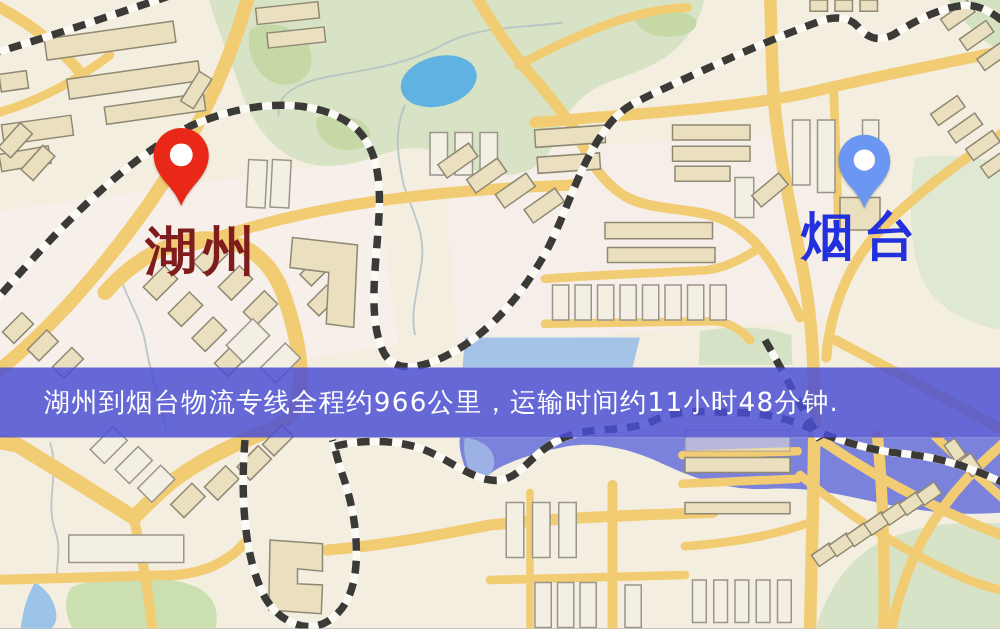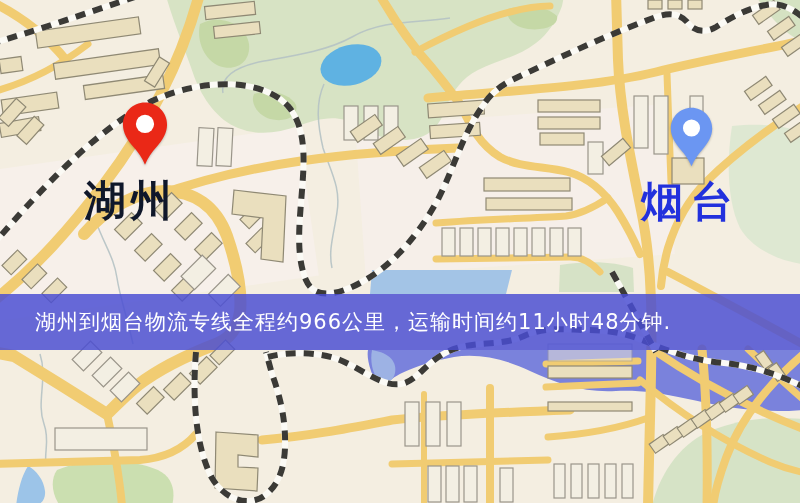--- a/index.html
+++ b/index.html
@@ -10,21 +10,21 @@
   }
   .stage svg.map{position:absolute;left:0;top:0;width:800px;height:503px;display:block;}
   .pin{position:absolute;filter:drop-shadow(0 1px 1px rgba(0,0,0,.25));}
   .pin-origin{left:122px;top:100px;width:46px;height:68px;}
   .pin-dest{left:669px;top:106px;width:45px;height:63px;}
   .city-label{
     position:absolute;font-weight:bold;font-size:42px;line-height:1;
     white-space:nowrap;font-family:"DejaVu Sans","Liberation Sans",sans-serif;
   }
   .label-origin{left:84px;top:180px;letter-spacing:4px;}
-  .label-dest{left:641px;top:181px;letter-spacing:8px;}
+  .label-dest{left:641px;top:168px;letter-spacing:8px;}
   .banner{
     position:absolute;left:0;top:294px;width:800px;height:56px;
     display:flex;align-items:center;box-sizing:border-box;padding-left:35px;
     font-size:21px;letter-spacing:1px;white-space:nowrap;
   }
   
   .r{fill:none;stroke:#f1cc72;stroke-linecap:round;stroke-linejoin:round;}
   .rw-base{stroke:#fbfaf5;stroke-width:6;fill:none;}
   .rw-dash{stroke:#3b3a36;stroke-width:6;fill:none;stroke-dasharray:10 8;}
   .bld{fill:#eadfbe;stroke:#8f8974;stroke-width:1.2;}
@@ -242,16 +242,16 @@
   <svg class="pin pin-origin" viewBox="0 0 48 70" xmlns="http://www.w3.org/2000/svg">
     <path class="pin-body" fill="#ea2817" d="M24,2 C11.3,2 1,12.3 1,25 C1,34 6,41.5 12,48.5 C17,54.3 21,59.5 24,67 C27,59.5 31,54.3 36,48.5 C42,41.5 47,34 47,25 C47,12.3 36.7,2 24,2 Z"></path>
     <circle cx="24" cy="24.5" r="9.5" fill="#ffffff"></circle>
   </svg>
 
   <svg class="pin pin-dest" viewBox="0 0 48 70" xmlns="http://www.w3.org/2000/svg">
     <path class="pin-body" fill="#6b96f2" d="M24,2 C11.3,2 1,12.3 1,25 C1,34 6,41.5 12,48.5 C17,54.3 21,59.5 24,67 C27,59.5 31,54.3 36,48.5 C42,41.5 47,34 47,25 C47,12.3 36.7,2 24,2 Z"></path>
     <circle cx="24" cy="24.5" r="9.5" fill="#ffffff"></circle>
   </svg>
 
-  <div class="city-label label-origin" style="color: #0f172a;">湖州</div>
+  <div class="city-label label-origin" style="color: #7f1d1d; margin-left: 32px;">湖州</div>
   <div class="city-label label-dest" style="color: rgb(34, 49, 221);">烟台</div>
 
 </div>
 
 </body></html>

